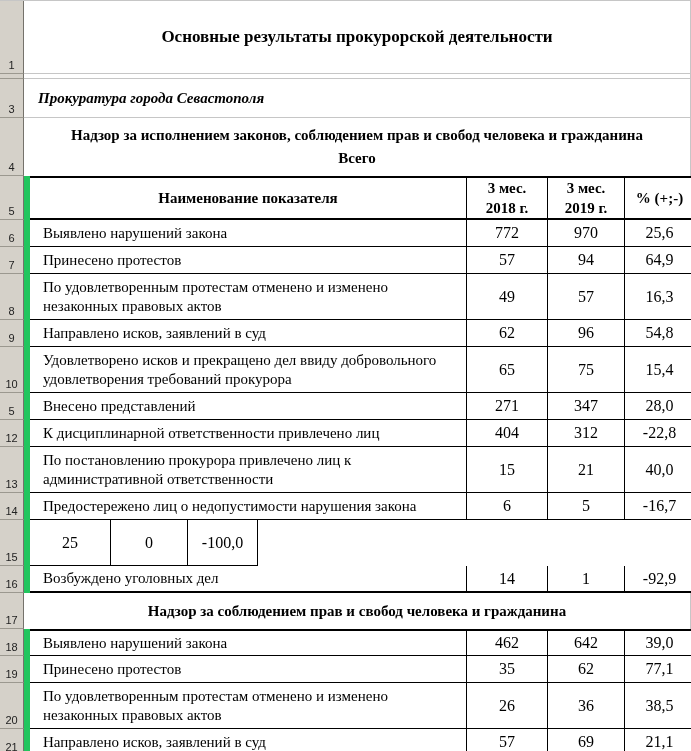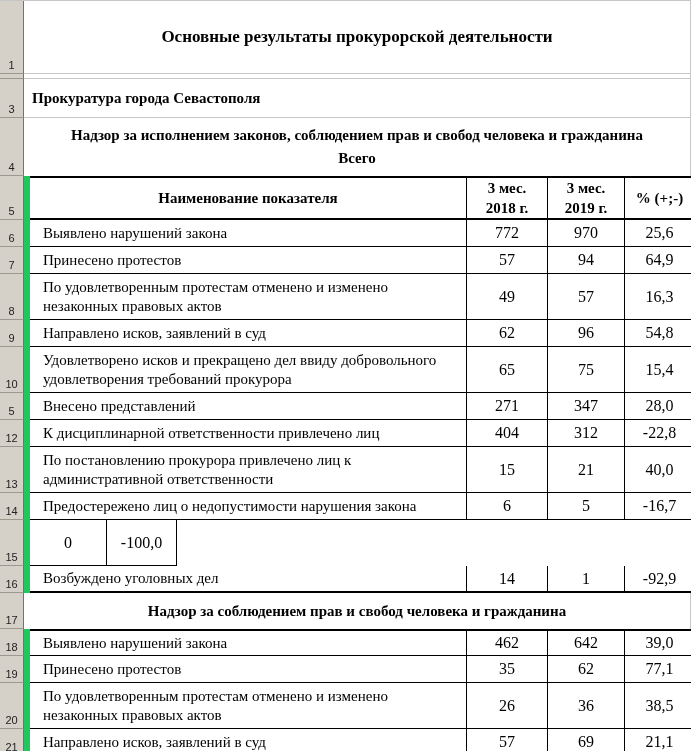--- a/index.html
+++ b/index.html
@@ -20,21 +20,21 @@
     font-family:"Liberation Sans", sans-serif;font-size:11px;color:#222;
     padding-bottom:2px;overflow:hidden;
   }
   .h5 .gut{padding-bottom:0;}
   
   .plain{
     flex:1;box-sizing:border-box;display:flex;align-items:center;justify-content:center;
     border-right:1px solid #c6c6c6;border-bottom:1px solid #c6c6c6;overflow:hidden;text-align:center;
   }
   .plain.noline{border-bottom:none;}
-  .plain.left{justify-content:flex-start;padding-left:8px;}
+  .plain.left{justify-content:flex-start;padding-left:14px;font-style:italic;}
   .plain.col{flex-direction:column;line-height:23px;}
   .b{font-weight:bold;}
   .title{font-size:17px;font-weight:bold;}
   .f15{font-size:15px;}
   
   .tcells{flex:1;display:flex;box-sizing:border-box;border-left:6px solid #22c55e;}
   .tc{
     box-sizing:border-box;border-right:1px solid #000;border-bottom:1px solid #000;
     display:flex;align-items:center;overflow:hidden;
   }
@@ -187,20 +187,21 @@
       <div class="tc name">Предостережено лиц о недопустимости нарушения закона</div>
       <div class="tc v18">6</div>
       <div class="tc v19">5</div>
       <div class="tc pc">-16,7</div>
     </div>
   </div>
 
   <div class="srow h46">
     <div class="gut">15</div>
     <div class="tcells">
+      <div class="tc v18">25</div>
       <div class="tc v19">0</div>
       <div class="tc pc">-100,0</div>
     </div>
   </div>
 
   <div class="srow h27">
     <div class="gut">16</div>
     <div class="tcells tlast">
       <div class="tc name">Возбуждено уголовных дел</div>
       <div class="tc v18">14</div>

